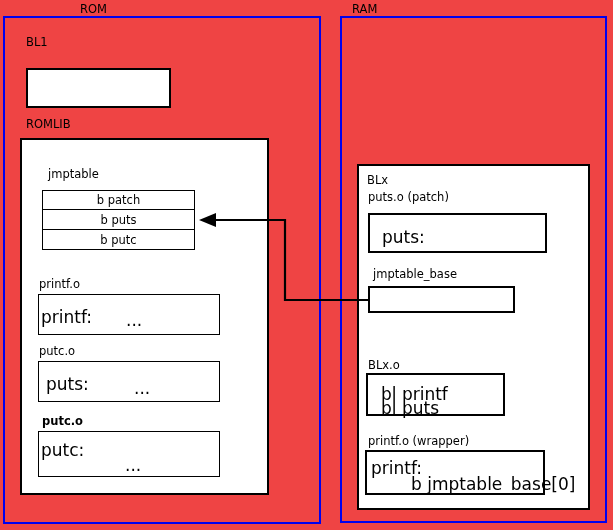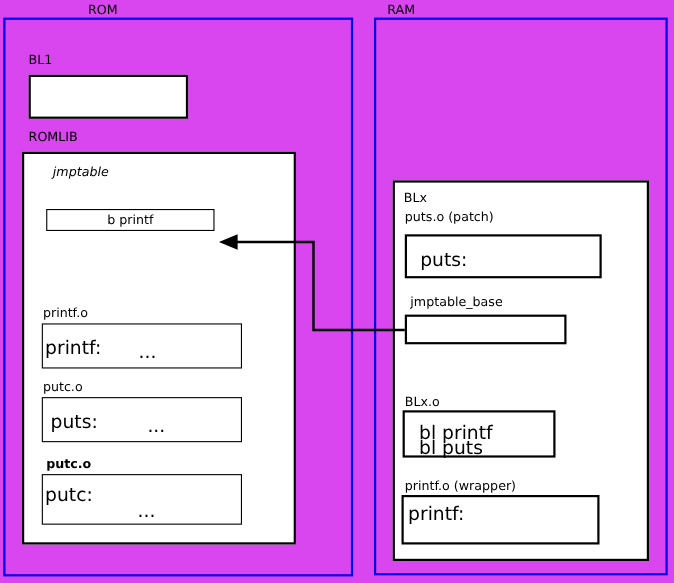--- a/index.html
+++ b/index.html
@@ -4,21 +4,21 @@
 <style>
   html, body {
     margin: 0;
     padding: 0;
     background: #ffffff;
   }
   #canvas {
     position: relative;
     width: 613px;
     height: 530px;
-    background: #d946ef;
+    background: #ef4444;
     font-family: "DejaVu Sans", sans-serif;
     overflow: hidden;
   }
   .lbl {
     position: absolute;
     font-size: 11.5px;
     color: #000000;
     white-space: pre;
     line-height: 1.15;
   }
@@ -76,30 +76,32 @@
   }
 </style>
 </head>
 <body>
 
 <div id="canvas">
 
   <div class="region-title" style="left:80px; top:2px;">ROM</div>
   <div class="region" style="left:3px; top:16px; width:318px; height:508px;"></div>
 
-  <div class="lbl" style="left:26px; top:36px;margin-top:12px;">BL1</div>
+  <div class="lbl" style="left:26px; top:36px;">BL1</div>
   <div class="box" style="left:26px; top:68px; width:145px; height:40px;"></div>
 
   <div class="lbl" style="left:26px; top:118px;">ROMLIB</div>
   <div class="box" style="left:20px; top:138px; width:249px; height:357px;"></div>
 
-  <div class="lbl" style="left:48px; top:150px;font-style:italic;">jmptable</div>
+  <div class="lbl" style="left:48px; top:168px;">jmptable</div>
 
   <div style="position:absolute; left:42px; top:190px; width:153px; height:60px;">
-    <div class="jmp-row" style="top:0px; height:20px;">b printf</div>
+    <div class="jmp-row" style="top:0px; height:20px;">b patch</div>
+    <div class="jmp-row" style="top:19px; height:21px;">b puts</div>
+    <div class="jmp-row" style="top:39px; height:21px;">b putc</div>
   </div>
 
   <div class="lbl" style="left:39px; top:278px;">printf.o</div>
   <div class="box-thin" style="left:38px; top:294px; width:182px; height:41px;"></div>
   <div class="code-txt" style="left:41px; top:307px;">printf:</div>
   <div class="code-txt" style="left:126px; top:310px;">...</div>
 
   <div class="lbl" style="left:39px; top:345px;">putc.o</div>
   <div class="box-thin" style="left:38px; top:361px; width:182px; height:41px;"></div>
   <div class="code-txt" style="left:46px; top:374px;">puts:</div>
@@ -124,20 +126,21 @@
   <div class="box" style="left:368px; top:286px; width:147px; height:27px;"></div>
 
   <div class="lbl" style="left:368px; top:359px;text-align:center;">BLx.o</div>
   <div class="box" style="left:366px; top:373px; width:139px; height:43px;"></div>
   <div class="code-txt" style="left:381px; top:384px;">bl printf</div>
   <div class="code-txt" style="left:381px; top:398px;">bl puts</div>
 
   <div class="lbl" style="left:368px; top:435px;">printf.o (wrapper)</div>
   <div class="box" style="left:365px; top:450px; width:180px; height:45px;"></div>
   <div class="code-txt" style="left:371px; top:458px;">printf:</div>
+  <div class="code-txt" style="left:411px; top:474px;">b jmptable_base[0]</div>
 
   <svg class="overlay" viewBox="0 0 613 530">
     <g>
       <path d="M 368 300 L 285 300 L 285 220 L 212 220" fill="none" stroke="#000000" stroke-width="2.2" stroke-linejoin="miter" stroke-linecap="butt"></path>
       <polygon points="199,220 216,213 216,227" fill="#000000" stroke="none"></polygon>
     </g>
   </svg>
 
 </div>
 

